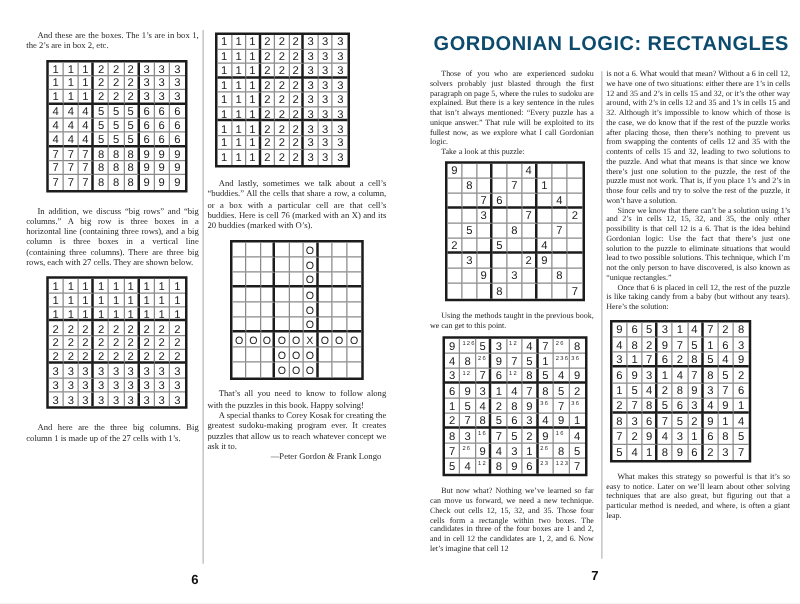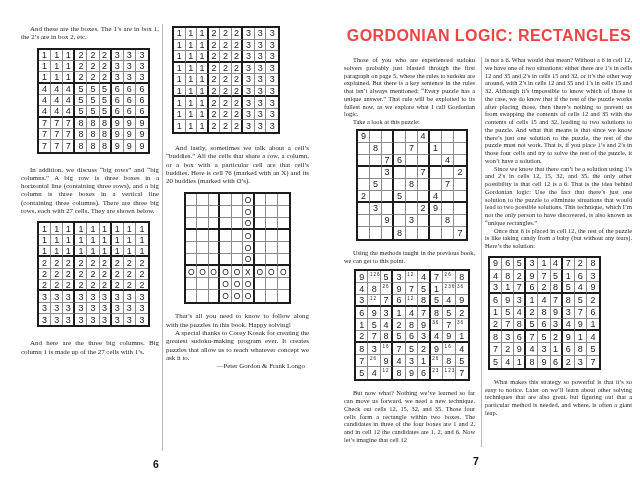--- a/index.html
+++ b/index.html
@@ -397,21 +397,21 @@
         </div>
       <p class="ind" style="margin-top:8px;">That’s all you need to know to follow along with the puzzles in this book. Happy solving!</p>
       <p class="ind">A special thanks to Corey Kosak for creating the greatest sudoku-making program ever. It creates puzzles that allow us to reach whatever concept we ask it to.</p>
       <p class="attr">—Peter Gordon &amp; Frank Longo</p>
     </div>
 
     <div class="pagenum" style="left:153px;top:458px;">6</div>
   </div>
 
   <div class="rp">
-    <div class="title" style="color: #ef4444;">GORDONIAN LOGIC: RECTANGLES</div>
+    <div class="title" style="color: #0c4a6e;">GORDONIAN LOGIC: RECTANGLES</div>
     <div class="vdiv" style="left:481px;top:57px;height:390px;"></div>
 
     <div class="col" style="left:344px;top:56px;width:131px;">
       <p class="ind">Those of you who are experienced sudoku solvers probably just blasted through the first paragraph on page 5, where the rules to sudoku are explained. But there is a key sentence in the rules that isn’t always mentioned: “Every puzzle has a unique answer.” That rule will be exploited to its fullest now, as we explore what I call Gordonian logic.</p>
       <p class="ind">Take a look at this puzzle:</p>
       <div class="sgrid" style="width:112px;height:112px;margin:3px 0 0 12px;">
           <div class="cell big">9</div>
           <div class="cell"></div>
           <div class="cell vsep"></div>
           <div class="cell"></div>

